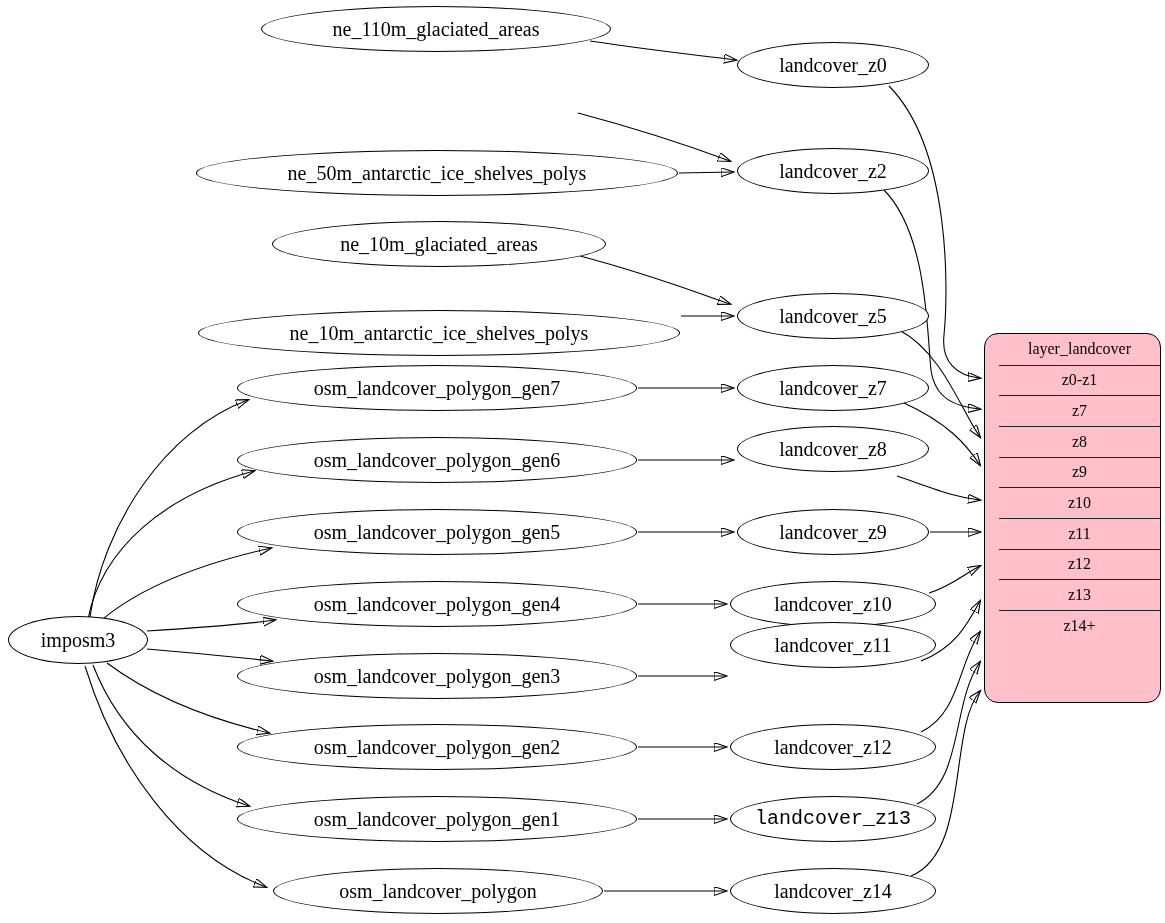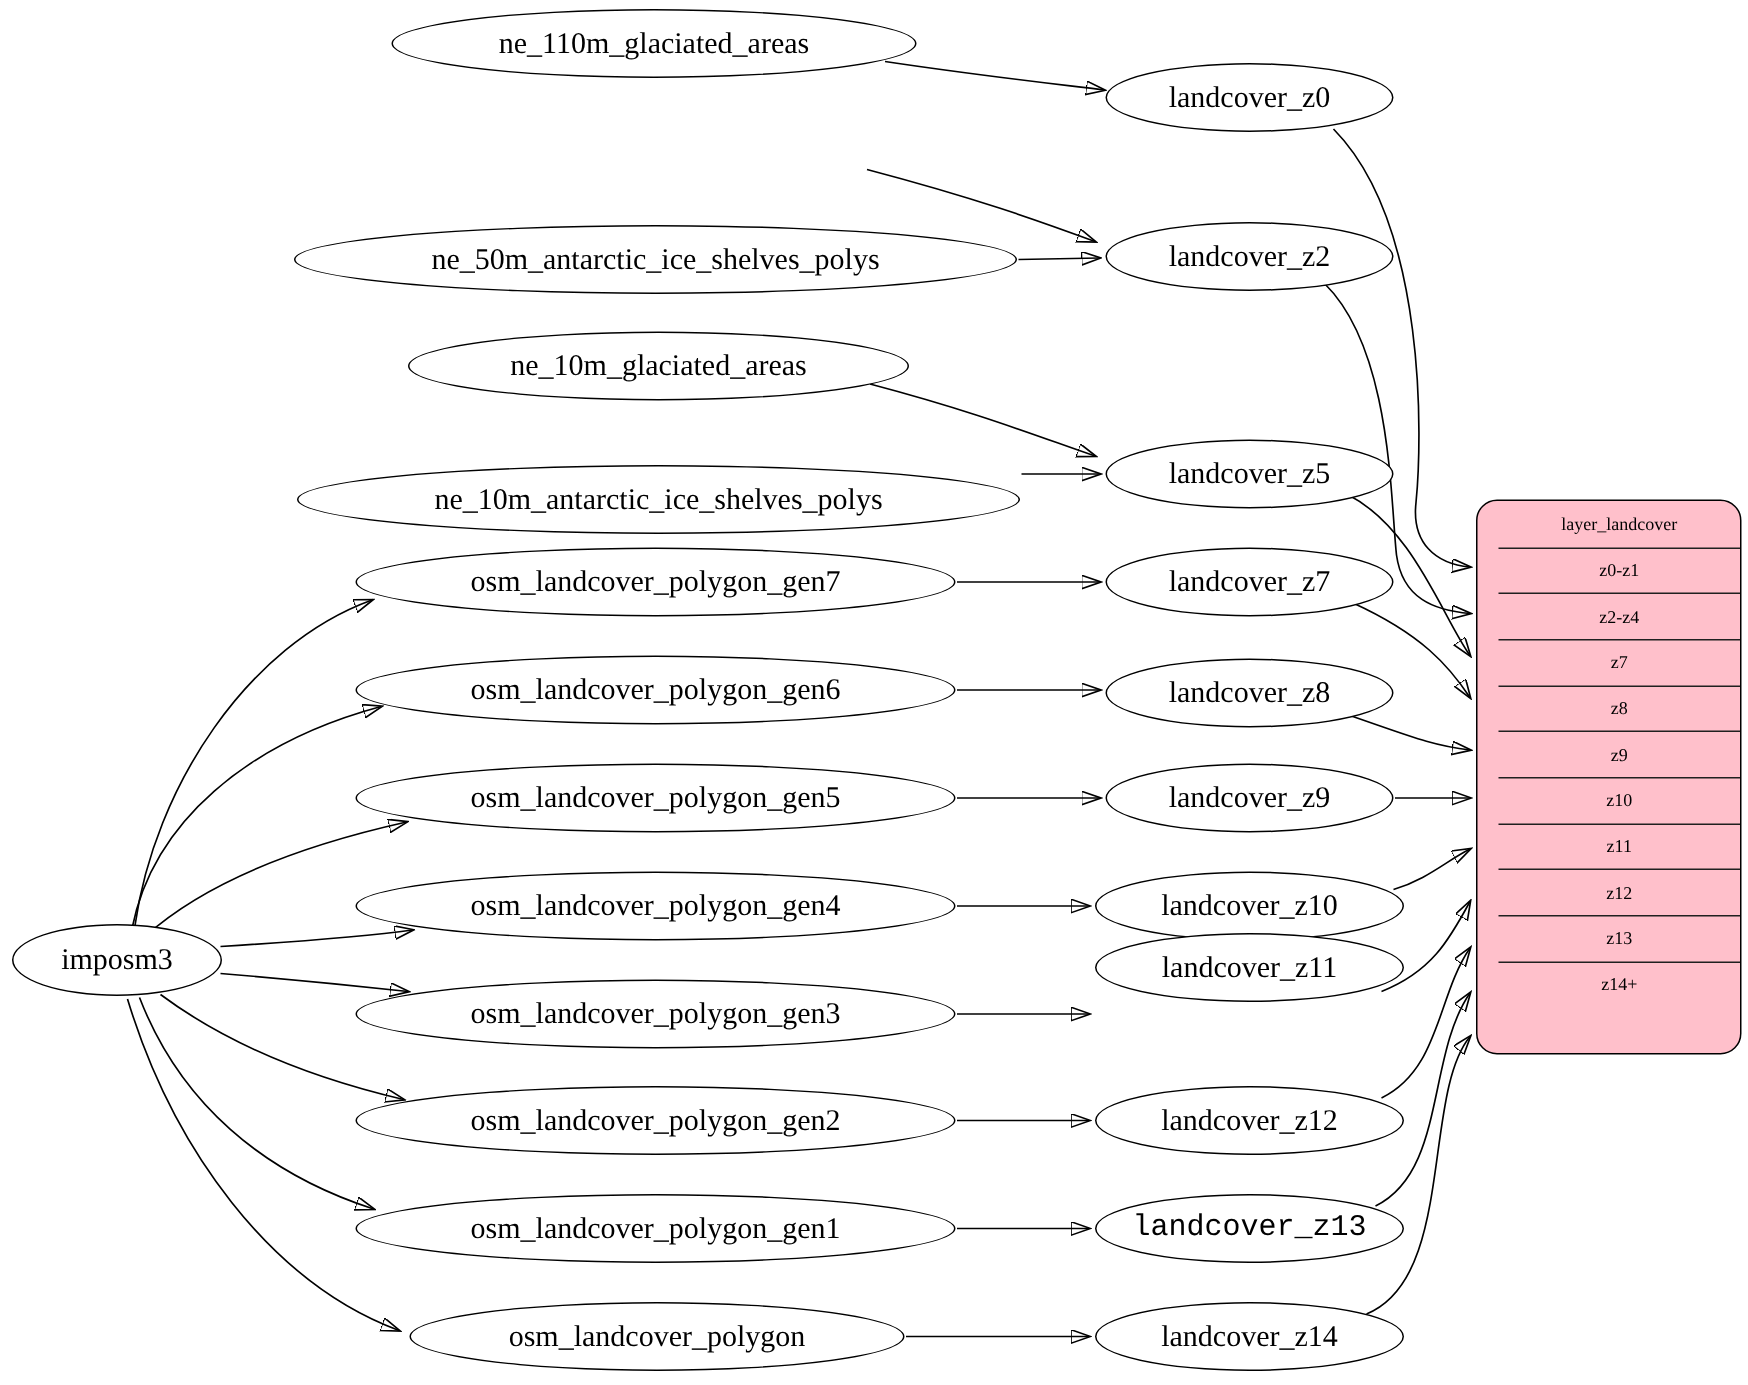--- a/index.html
+++ b/index.html
@@ -12,21 +12,21 @@
   svg.edges path{stroke:#000;stroke-width:1.1;fill:none;}
   .node{
     position:absolute;display:flex;align-items:center;justify-content:center;
     background:#ffffff;border:1px solid #000;border-radius:50%;
     font-size:20px;line-height:1;white-space:nowrap;box-sizing:border-box;
   }
   .record{
     position:absolute;left:984px;top:333px;width:177px;height:370px;
     border:1px solid #000;border-radius:14px;box-sizing:border-box;
     display:grid;grid-template-rows:repeat(12,1fr);overflow:hidden;
-    font-size:12px;text-align:left;padding-left:14px;
+    font-size:16px;text-align:left;padding-left:14px;
   }
   .record>div{display:flex;align-items:center;justify-content:center;}
   .record>div+div{border-top:1px solid #1f1f1f;}
 </style>
 </head>
 <body>
 
 <div class="canvas">
 
   <svg class="edges" viewBox="0 0 1165 923">
@@ -83,32 +83,31 @@
   <div class="node" style="left:237px;top:581px;width:400px;height:46px;">osm_landcover_polygon_gen4</div>
   <div class="node" style="left:237px;top:653px;width:400px;height:46px;">osm_landcover_polygon_gen3</div>
   <div class="node" style="left:237px;top:724px;width:400px;height:46px;">osm_landcover_polygon_gen2</div>
   <div class="node" style="left:237px;top:796px;width:400px;height:46px;">osm_landcover_polygon_gen1</div>
   <div class="node" style="left:273px;top:868px;width:330px;height:46px;">osm_landcover_polygon</div>
 
   <div class="node" style="left:737px;top:42px;width:192px;height:46px;">landcover_z0</div>
   <div class="node" style="left:737px;top:148px;width:192px;height:46px;">landcover_z2</div>
   <div class="node" style="left:737px;top:293px;width:192px;height:46px;">landcover_z5</div>
   <div class="node" style="left:737px;top:365px;width:192px;height:46px;">landcover_z7</div>
-  <div class="node" style="left:737px;top:439px;width:192px;height:46px;">landcover_z8</div>
+  <div class="node" style="left:737px;top:426px;width:192px;height:46px;">landcover_z8</div>
   <div class="node" style="left:737px;top:509px;width:192px;height:46px;">landcover_z9</div>
   <div class="node" style="left:730px;top:581px;width:206px;height:46px;">landcover_z10</div>
   <div class="node" style="left:730px;top:622px;width:206px;height:46px;">landcover_z11</div>
   <div class="node" style="left:730px;top:724px;width:206px;height:46px;">landcover_z12</div>
   <div class="node" style="left:730px;top:796px;width:206px;height:46px;font-family:Liberation Mono, monospace;">landcover_z13</div>
   <div class="node" style="left:730px;top:868px;width:206px;height:46px;">landcover_z14</div>
 
   <div class="record" style="background:#ffc0cb;">
     <div>layer_landcover</div>
     <div>z0-z1</div>
-    <div>z2-z4</div>
     <div>z7</div>
     <div>z8</div>
     <div>z9</div>
     <div>z10</div>
     <div>z11</div>
     <div>z12</div>
     <div>z13</div>
     <div>z14+</div>
   </div>
 

